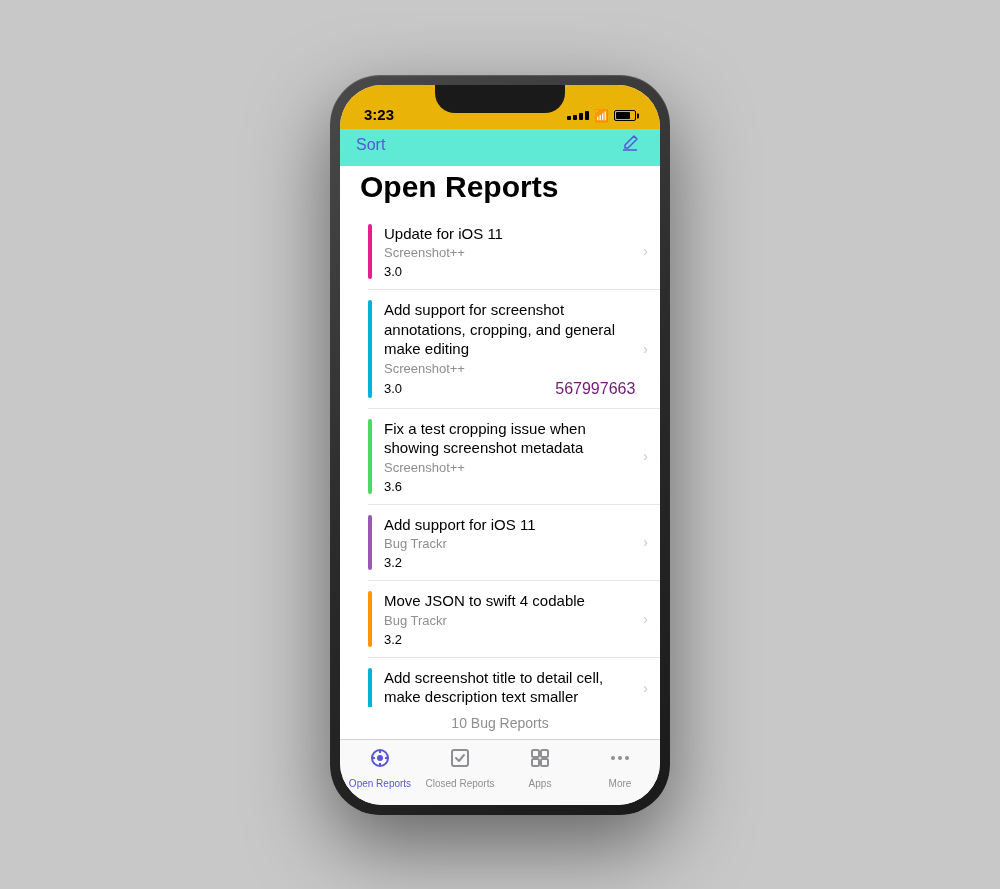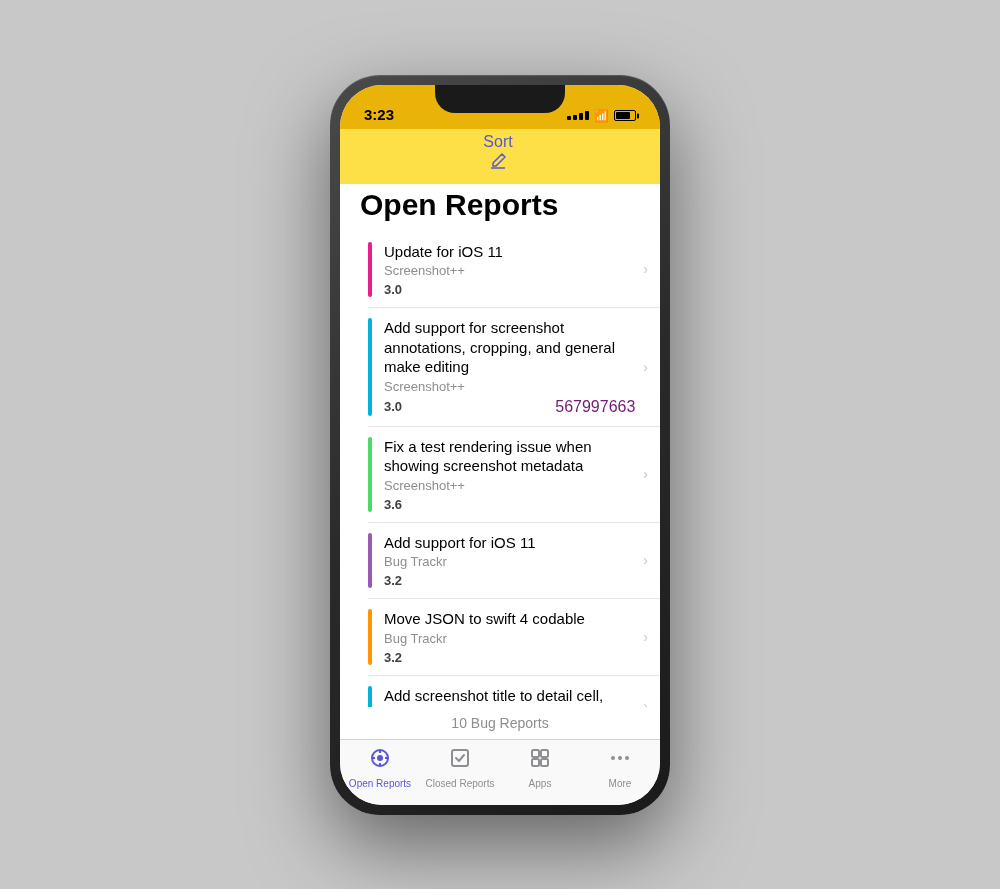--- a/index.html
+++ b/index.html
@@ -66,27 +66,26 @@
       transform: translateX(-50%);
       width: 130px;
       height: 28px;
       background: #1a1a1a;
       border-radius: 0 0 20px 20px;
       z-index: 20;
     }
 
     
     .nav-header {
-      background: #fde047;
+      background: #5eead4;
       padding: 4px 20px 8px 16px;
       display: flex;
       justify-content: space-between;
       align-items: center;
       flex-shrink: 0;
-      flex-direction: column;
     }
 
     .nav-sort {
       color: #5856d6;
       font-size: 16px;
       font-weight: 400;
     }
 
     .nav-edit-icon {
       color: #5856d6;
@@ -150,22 +149,21 @@
     }
 
     .item-meta {
       display: flex;
       justify-content: space-between;
       align-items: center;
     }
 
     .item-version {
       font-size: 13px;
-      color: #404040;
-      font-weight: bold;
+      color: #000000;
     }
 
     .item-id {
       font-size: 16px;
       color: #701a75;
     }
 
     .chevron {
       color: #c7c7cc;
       font-size: 14px;
@@ -327,21 +325,21 @@
             <span class="item-version">3.0</span>
             <span class="item-id">567997663</span>
           </div>
         </div>
         <span class="chevron">›</span>
       </div>
 
       <div class="report-item">
         <div class="color-bar" style="background:#4cd964;"></div>
         <div class="item-content">
-          <div class="item-title">Fix a test rendering issue when showing screenshot metadata</div>
+          <div class="item-title">Fix a test cropping issue when showing screenshot metadata</div>
           <div class="item-app">Screenshot++</div>
           <div class="item-meta">
             <span class="item-version">3.6</span>
           </div>
         </div>
         <span class="chevron">›</span>
       </div>
 
       <div class="report-item">
         <div class="color-bar" style="background:#9b59b6;"></div>

